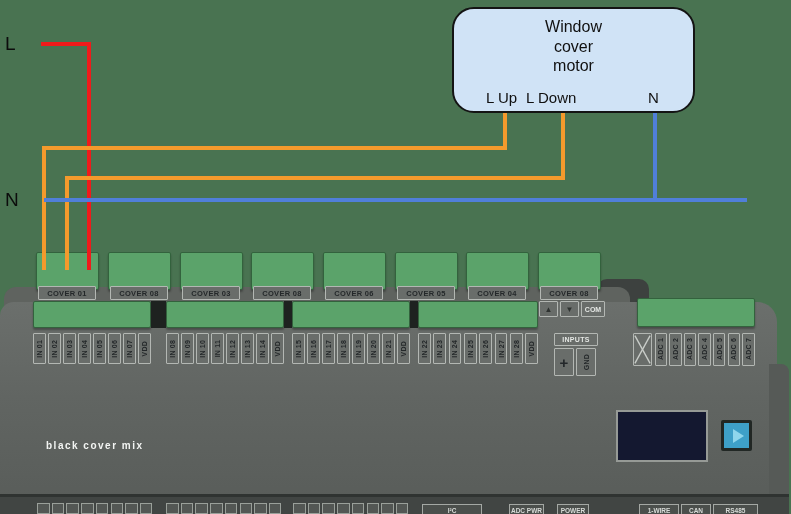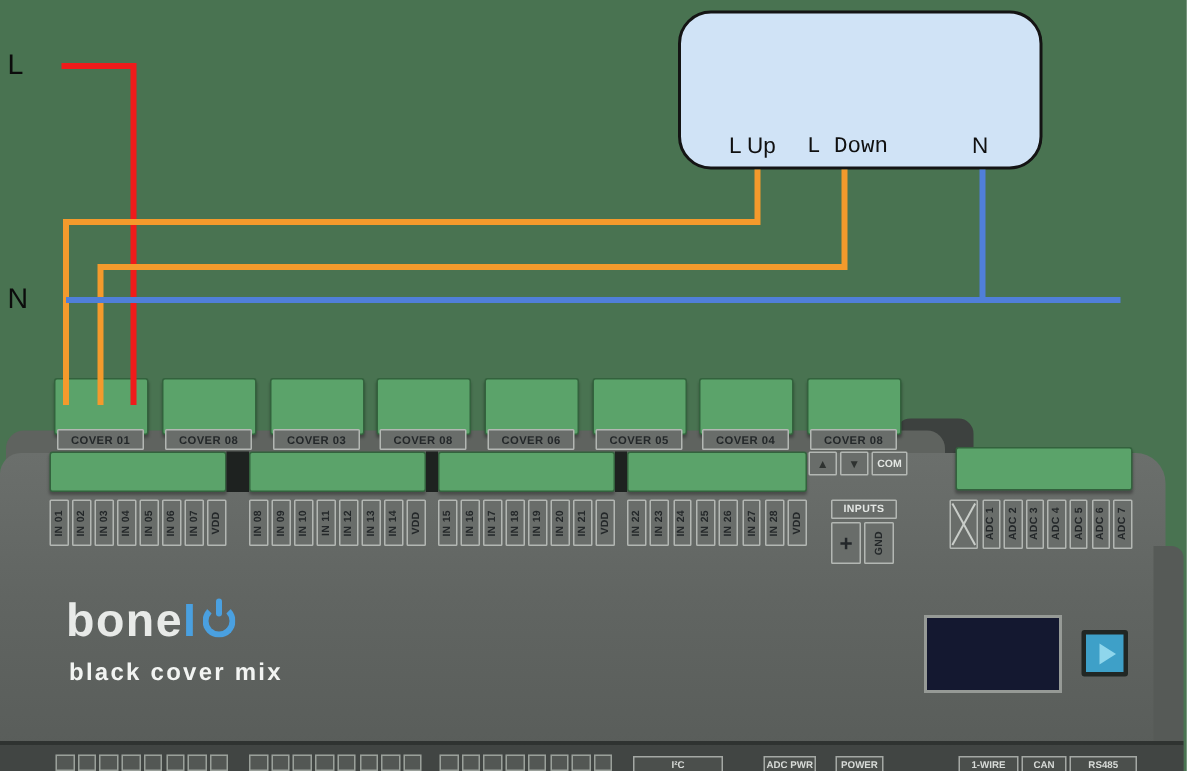--- a/index.html
+++ b/index.html
@@ -47,21 +47,21 @@
           display:flex;align-items:flex-start;justify-content:center;z-index:3;padding-top:2px;}
   .bsq{background:#53575​4;background:#535754;border:1px solid #9aa09a;z-index:3;}
   
   #logo{left:44px;top:398px;z-index:3;font-weight:bold;color:#e8eae8;font-size:31px;
         letter-spacing:1px;line-height:1;}
   #logo .io{color:#4aa0e0;}
   .pwr{display:inline-block;position:relative;width:14px;height:14px;border:4px solid #4aa0e0;
        border-radius:50%;border-top-color:transparent;margin-left:3px;top:1px;}
   .pwr::after{content:"";position:absolute;left:50%;top:-8px;width:4px;height:12px;
               background:#4aa0e0;transform:translateX(-50%);border-radius:2px;}
-  #tagline{left:46px;top:440px;z-index:3;font-weight:bold;color:#f2f4f2;font-size:16px;
+  #tagline{left:46px;top:440px;z-index:3;font-weight:bold;color:#f2f4f2;font-size:10px;
            letter-spacing:1.5px;}
   
   #oled{left:616px;top:410px;width:92px;height:52px;background:#141830;border:2px solid #969a96;z-index:3;}
   #front-button{left:721px;top:420px;width:31px;height:31px;background:#3ea0c8;border:3px solid #212724;
                 border-radius:2px;z-index:3;display:flex;align-items:center;justify-content:center;}
   #front-button .tri{width:0;height:0;border-left:11px solid #8fd6ec;
                      border-top:7px solid transparent;border-bottom:7px solid transparent;margin-left:3px;}
 </style>
 </head>
 <body>
@@ -72,22 +72,25 @@
   <div class="abs mains-label" style="left:5px;top:189px;">N</div>
 
   <svg id="wires" class="abs" viewBox="0 0 791 514">
     <path id="wire-live" d="M41,44 H89 V270" fill="none" stroke-width="4" stroke="#ef1b1b"></path>
     <path id="wire-up" d="M505,113 V148 H44 V270" fill="none" stroke-width="4" stroke="#f49a2c"></path>
     <path id="wire-down" d="M563,113 V178 H67 V270" fill="none" stroke-width="4" stroke="#f49a2c"></path>
     <path id="wire-neutral" d="M655,113 V202 M44,200 H747" fill="none" stroke-width="4" stroke="#507fd9"></path>
   </svg>
 
   <div id="motor-box" class="abs">
+    <div id="motor-title" class="abs">Window
+cover
+motor</div>
     <span class="abs motor-terminal" style="left:32px;">L Up</span>
-    <span class="abs motor-terminal" style="left:84px;font-family:Liberation Mono, monospace;">L Down</span>
+    <span class="abs motor-terminal" style="left:72px;">L Down</span>
     <span class="abs motor-terminal" style="left:194px;">N</span>
   </div>
 
   <div id="bump" class="abs"></div>
   <div id="ledge" class="abs"></div>
   <div id="main-body" class="abs body-gray"></div>
   <div id="right-ext" class="abs"></div>
   <div id="bottom-seam" class="abs"></div>
   <div id="bottom-band" class="abs"></div>
 
@@ -397,21 +400,20 @@
     <span>GND</span>
   </div>
 
   <div class="abs plate xcell" style="left:633px;top:333px;width:19px;height:33px;">
     <svg viewBox="0 0 19 33">
       <line x1="1" y1="1" x2="18" y2="32" stroke="#c9cdc9" stroke-width="1.5"></line>
       <line x1="18" y1="1" x2="1" y2="32" stroke="#c9cdc9" stroke-width="1.5"></line>
     </svg>
   </div>
 
-  <div id="logo" class="abs"><span>bone</span><span class="io">I</span><span class="pwr"></span></div>
   <div id="tagline" class="abs">black cover mix</div>
 
   <div id="oled" class="abs"></div>
   <div id="front-button" class="abs">
     <span class="tri"></span>
   </div>
 
   <div class="abs bplate" style="left:422px;top:504px;width:60px;height:12px;">I²C</div>
   <div class="abs bplate" style="left:509px;top:504px;width:35px;height:12px;">ADC PWR</div>
   <div class="abs bplate" style="left:557px;top:504px;width:32px;height:12px;">POWER</div>

